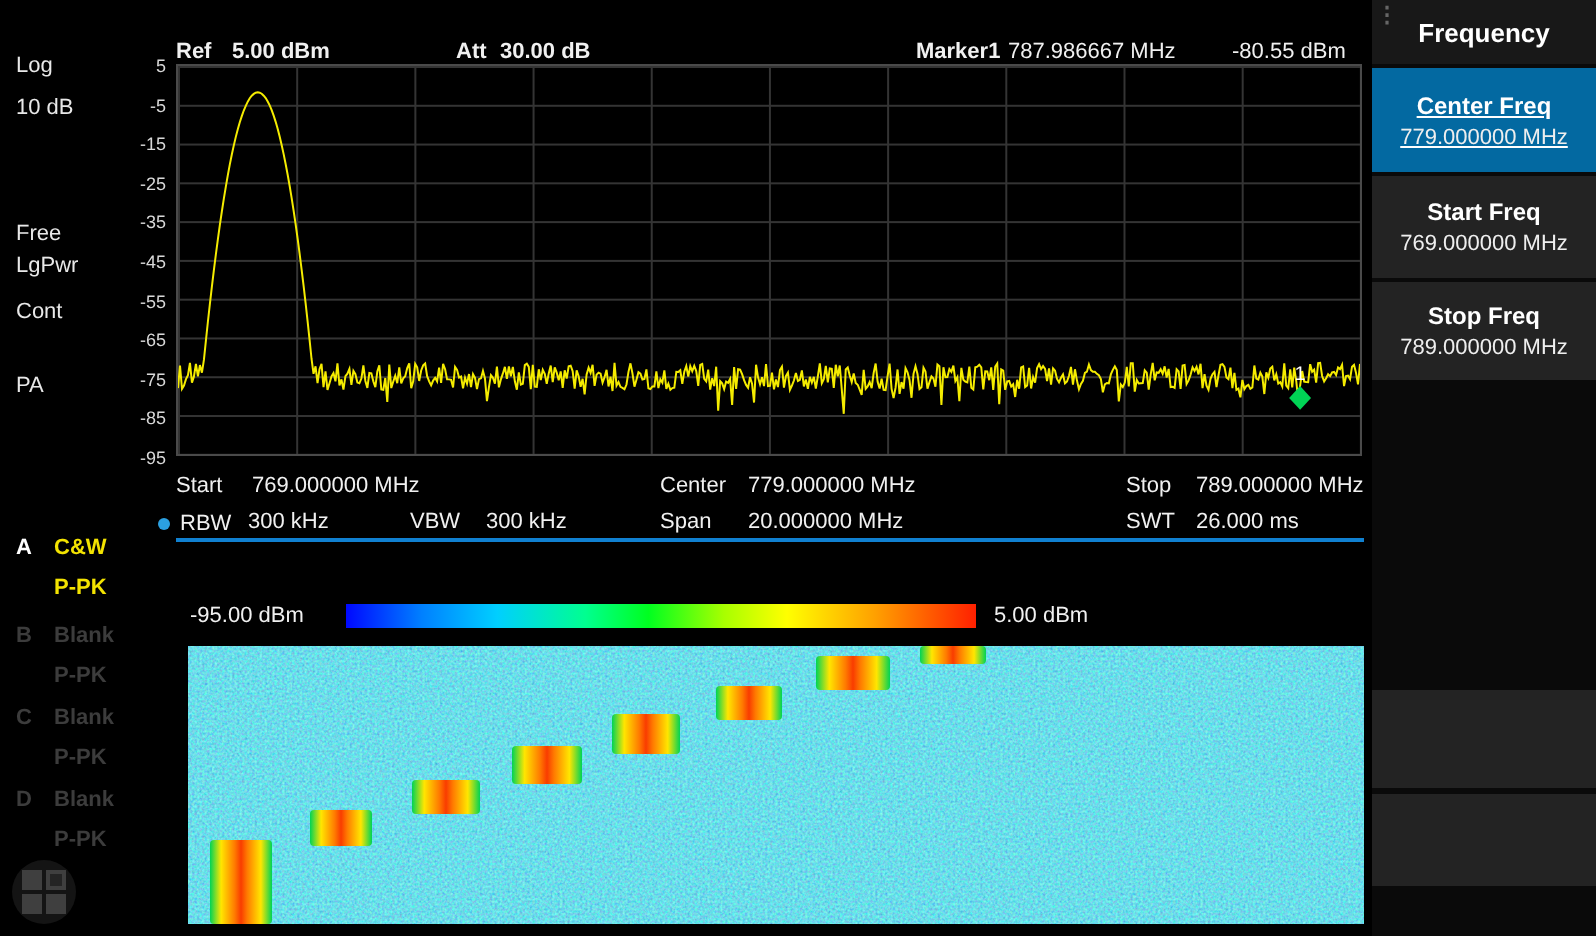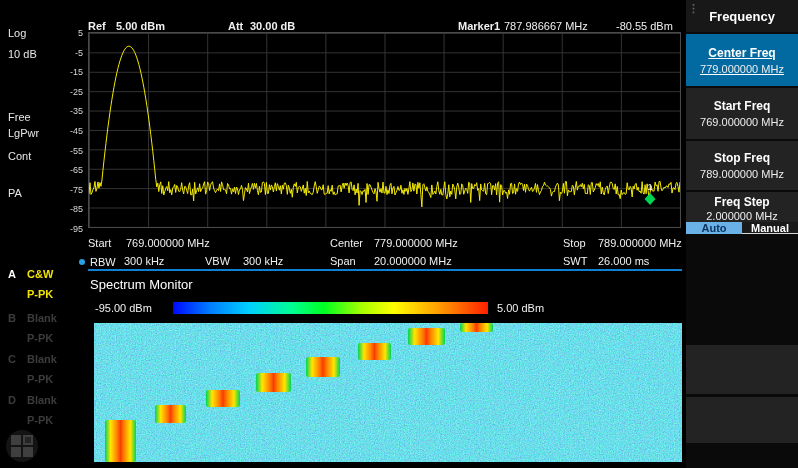--- a/index.html
+++ b/index.html
@@ -101,21 +101,20 @@
   <span class="t" style="left:124px;top:255px">300 kHz</span>
   <span class="t" style="left:205px;top:255px">VBW</span>
   <span class="t" style="left:243px;top:255px">300 kHz</span>
   <span class="t" style="left:330px;top:255px">Span</span>
   <span class="t" style="left:374px;top:255px">20.000000 MHz</span>
   <span class="t" style="left:563px;top:255px">SWT</span>
   <span class="t" style="left:598px;top:255px">26.000 ms</span>
 
   <div class="divider"></div>
 
-  <div class="sm-title">Spectrum Monitor</div>
   <span class="t" style="left:95px;top:302px">-95.00 dBm</span>
   <div class="scalebar"></div>
   <span class="t" style="left:497px;top:302px">5.00 dBm</span>
 
   <div class="waterfall">
     <svg width="588" height="139">
       <defs>
         <filter id="wfN" x="0" y="0" width="100%" height="100%">
           <feTurbulence type="fractalNoise" baseFrequency="0.8" numOctaves="2" seed="7" stitchTiles="stitch"></feTurbulence>
           <feColorMatrix type="matrix" values="0.30 0 0 0 0  0 0.85 0 0 0.30  0 0 0.40 0 0.62  0 0 0 0 1"></feColorMatrix>
@@ -181,28 +180,20 @@
       <span class="pv">779.000000 MHz</span>
     </div>
     <div class="pbtn" style="top:88px;height:51px">
       <span class="pl">Start Freq</span>
       <span class="pv">769.000000 MHz</span>
     </div>
     <div class="pbtn" style="top:141px;height:49px">
       <span class="pl">Stop Freq</span>
       <span class="pv">789.000000 MHz</span>
     </div>
-    <div class="pbtn" style="top:192px;height:42px;justify-content:flex-start;padding-top:3px;gap:1px">
-      <span class="pl">Freq Step</span>
-      <span class="pv">2.000000 MHz</span>
-      <div class="toggle">
-        <span class="t-auto">Auto</span>
-        <span class="t-man">Manual</span>
-      </div>
-    </div>
     <div class="pbtn" style="top:345px;height:49px">
       <span class="pl"></span>
     </div>
     <div class="pbtn" style="top:397px;height:46px">
       <span class="pl"></span>
     </div>
   </div>
 </div>
 
 </body></html>

